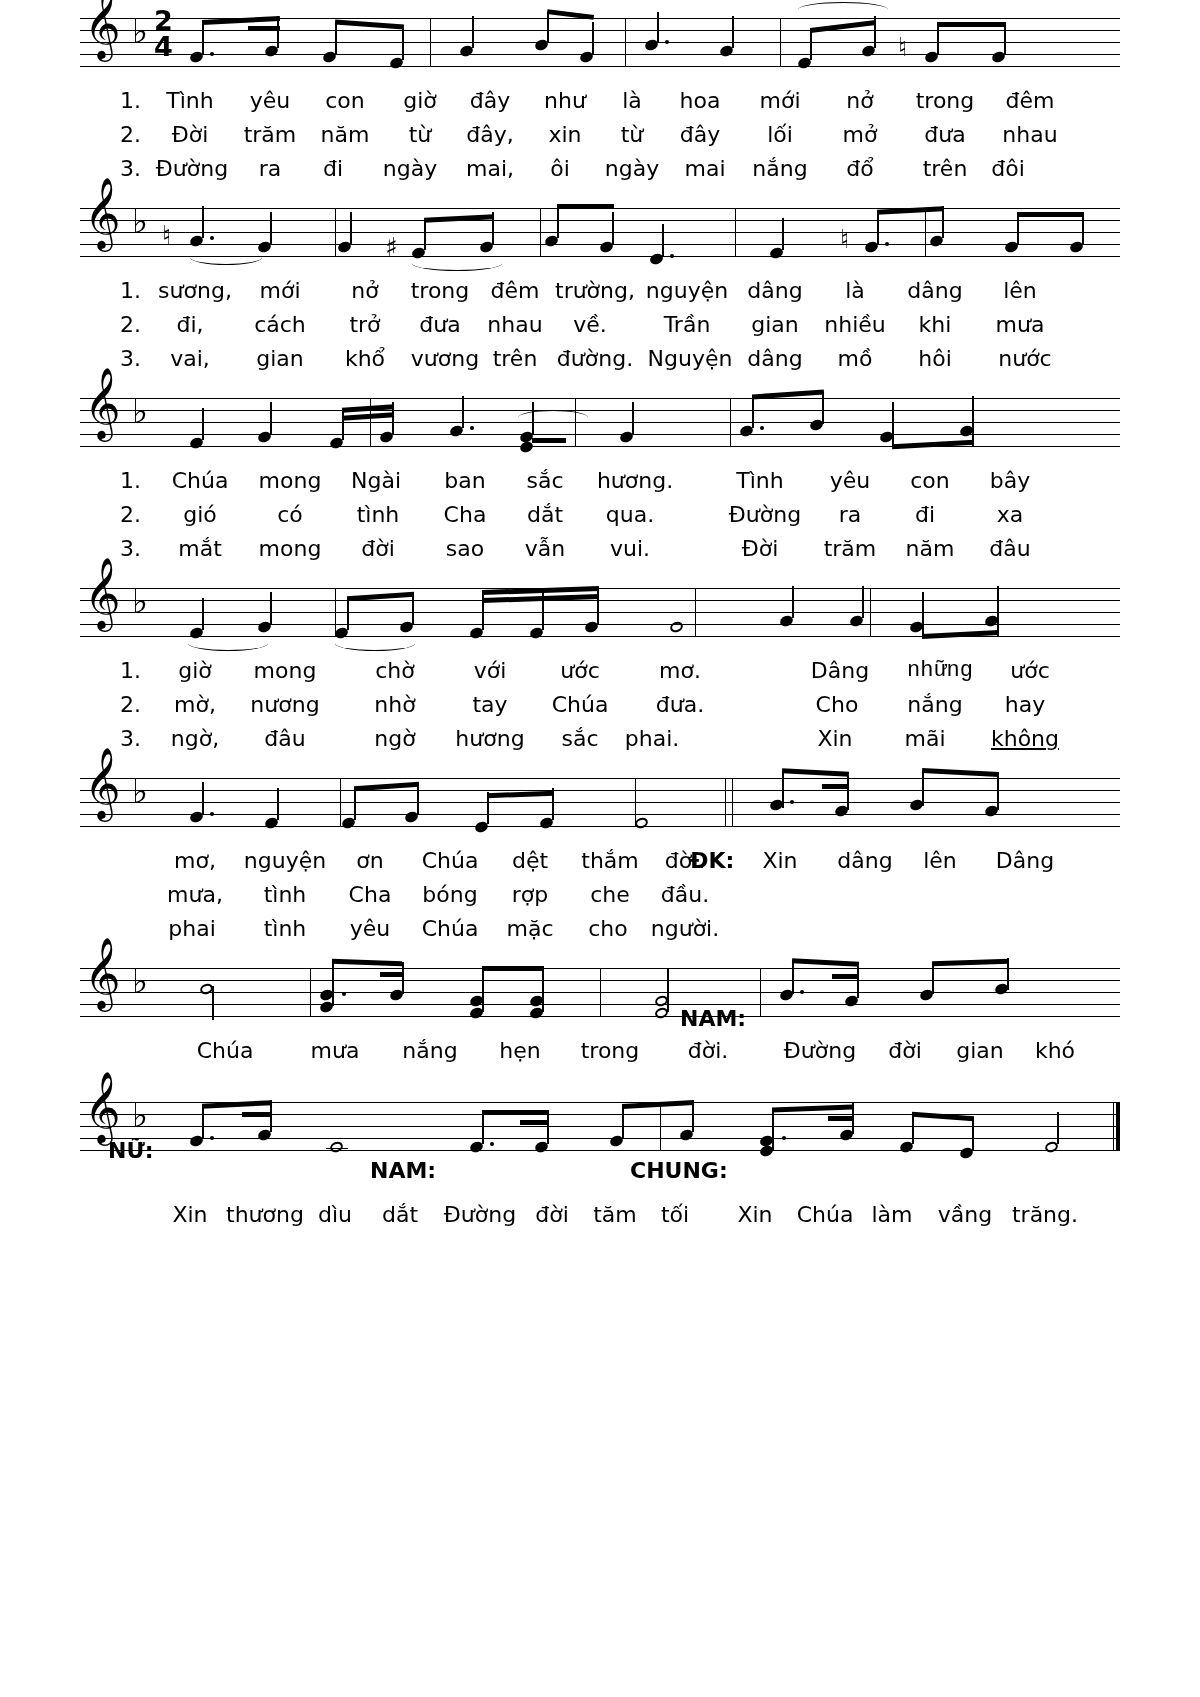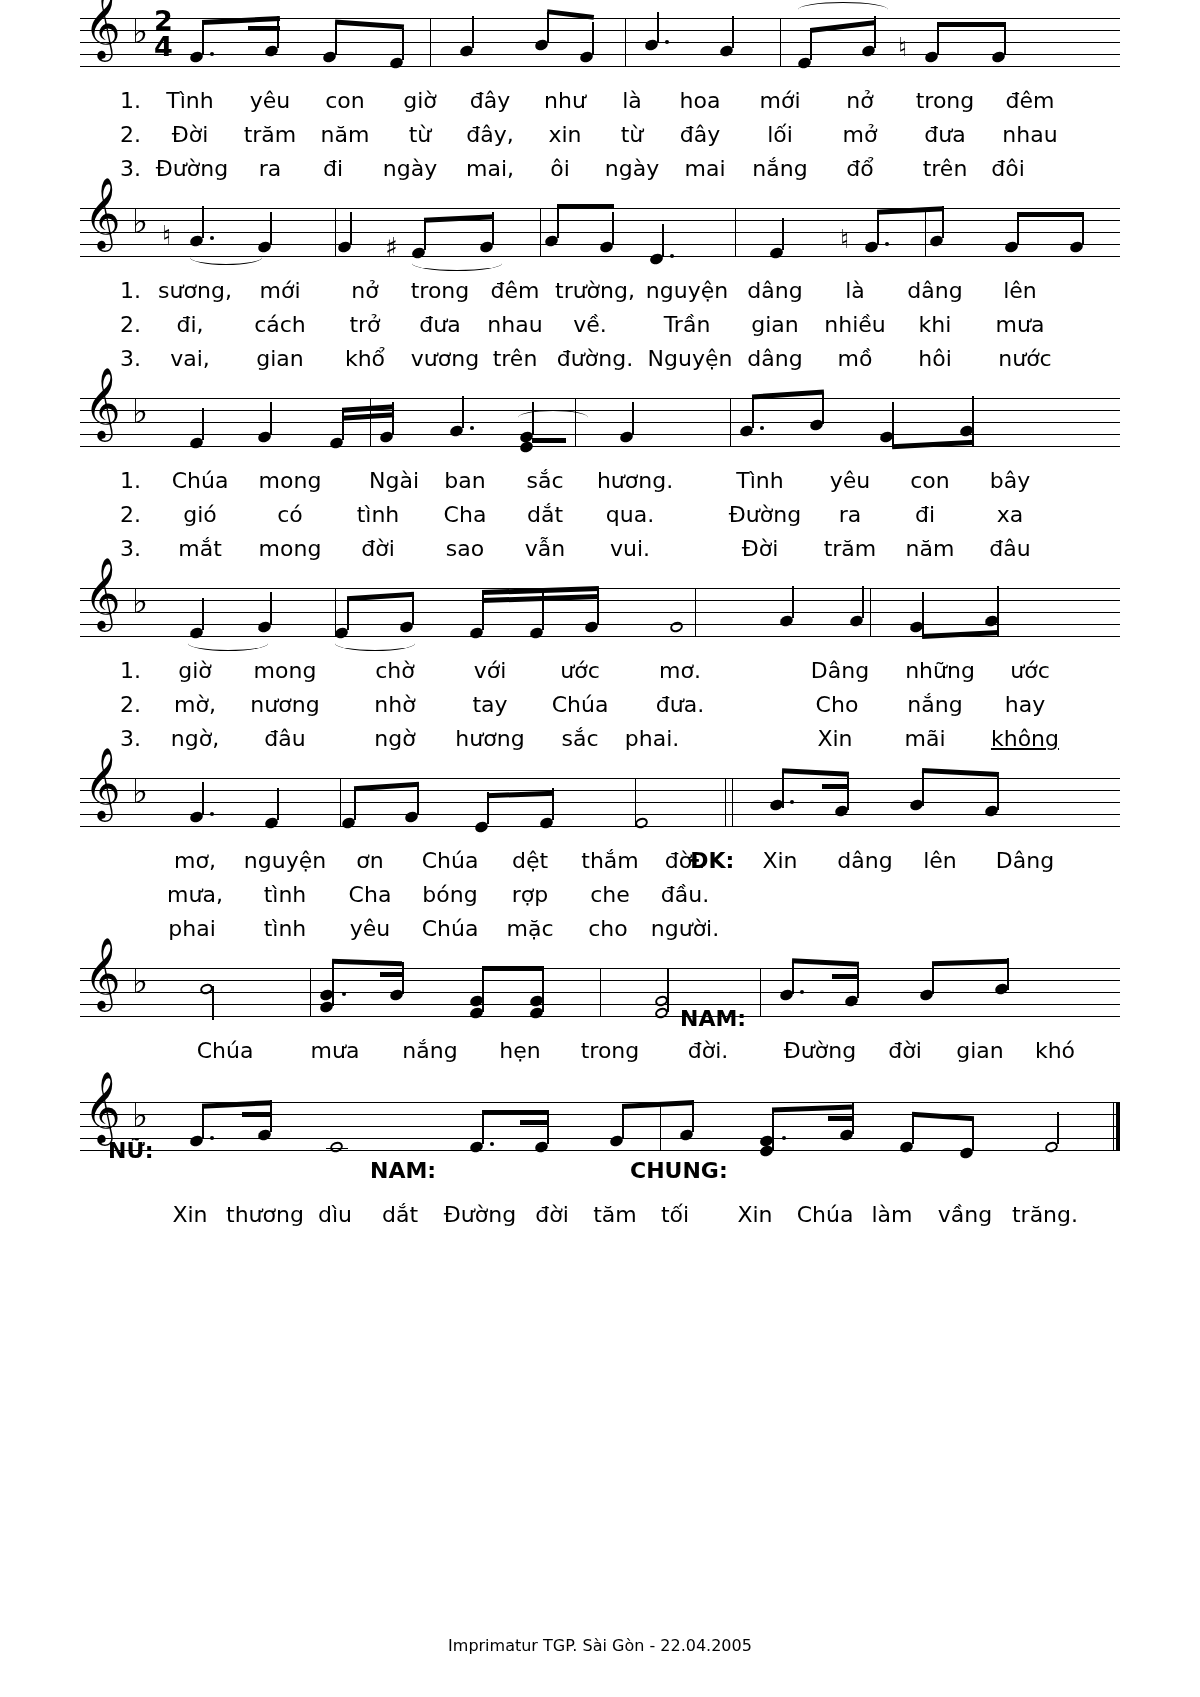--- a/index.html
+++ b/index.html
@@ -496,21 +496,21 @@
       <div class="note" style="left:880px;top:46px;"></div>
         <div class="stem" style="left:892px;top:16px;height:50px;"></div>
       <div class="beam" style="left:812px;top:62px;width:82px;transform:rotate(-3deg);"></div>
     </div>
 
     <div class="lyrics">
       <div class="lyric-line">
         <span class="lyric-num" style="left:40px;">1.</span>
         <span class="syl" style="left:120px;">Chúa</span>
         <span class="syl" style="left:210px;">mong</span>
-        <span class="syl" style="left:314px;">Ngài</span>
+        <span class="syl" style="left:296px;">Ngài</span>
         <span class="syl" style="left:385px;">ban</span>
         <span class="syl" style="left:465px;">sắc</span>
         <span class="syl" style="left:555px;">hương.</span>
         <span class="syl" style="left:680px;">Tình</span>
         <span class="syl" style="left:770px;">yêu</span>
         <span class="syl" style="left:850px;">con</span>
         <span class="syl" style="left:930px;">bây</span>
       </div>
       <div class="lyric-line">
         <span class="lyric-num" style="left:40px;">2.</span>
@@ -595,21 +595,21 @@
     <div class="lyrics">
       <div class="lyric-line">
         <span class="lyric-num" style="left:40px;">1.</span>
         <span class="syl" style="left:115px;">giờ</span>
         <span class="syl" style="left:205px;">mong</span>
         <span class="syl" style="left:315px;">chờ</span>
         <span class="syl" style="left:410px;">với</span>
         <span class="syl" style="left:500px;">ước</span>
         <span class="syl" style="left:600px;">mơ.</span>
         <span class="syl" style="left:760px;">Dâng</span>
-        <span class="syl" style="left:860px;">những</span>
+        <span class="syl" style="left:860px;font-family:Liberation Mono, monospace;">những</span>
         <span class="syl" style="left:950px;">ước</span>
       </div>
       <div class="lyric-line">
         <span class="lyric-num" style="left:40px;">2.</span>
         <span class="syl" style="left:115px;">mờ,</span>
         <span class="syl" style="left:205px;">nương</span>
         <span class="syl" style="left:315px;">nhờ</span>
         <span class="syl" style="left:410px;">tay</span>
         <span class="syl" style="left:500px;">Chúa</span>
         <span class="syl" style="left:600px;">đưa.</span>
@@ -869,14 +869,13 @@
         <span class="syl" style="left:595px;">tối</span>
         <span class="syl" style="left:675px;">Xin</span>
         <span class="syl" style="left:745px;">Chúa</span>
         <span class="syl" style="left:812px;">làm</span>
         <span class="syl" style="left:885px;">vầng</span>
         <span class="syl" style="left:965px;">trăng.</span>
       </div>
     </div>
   </div>
 
-  <div class="footer">Imprimatur TGP. Sài Gòn - 22.04.2005</div>
 </div>
 
 </body></html>

